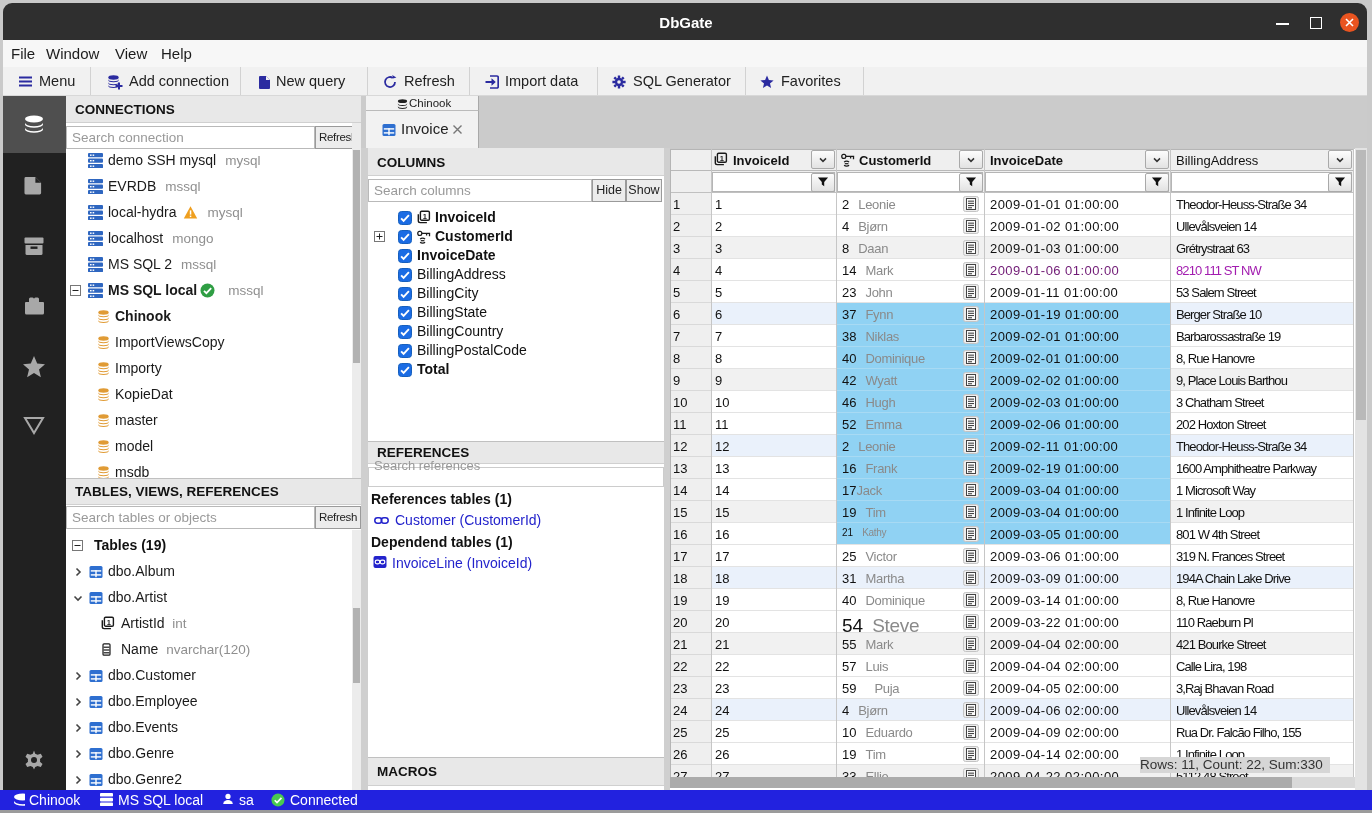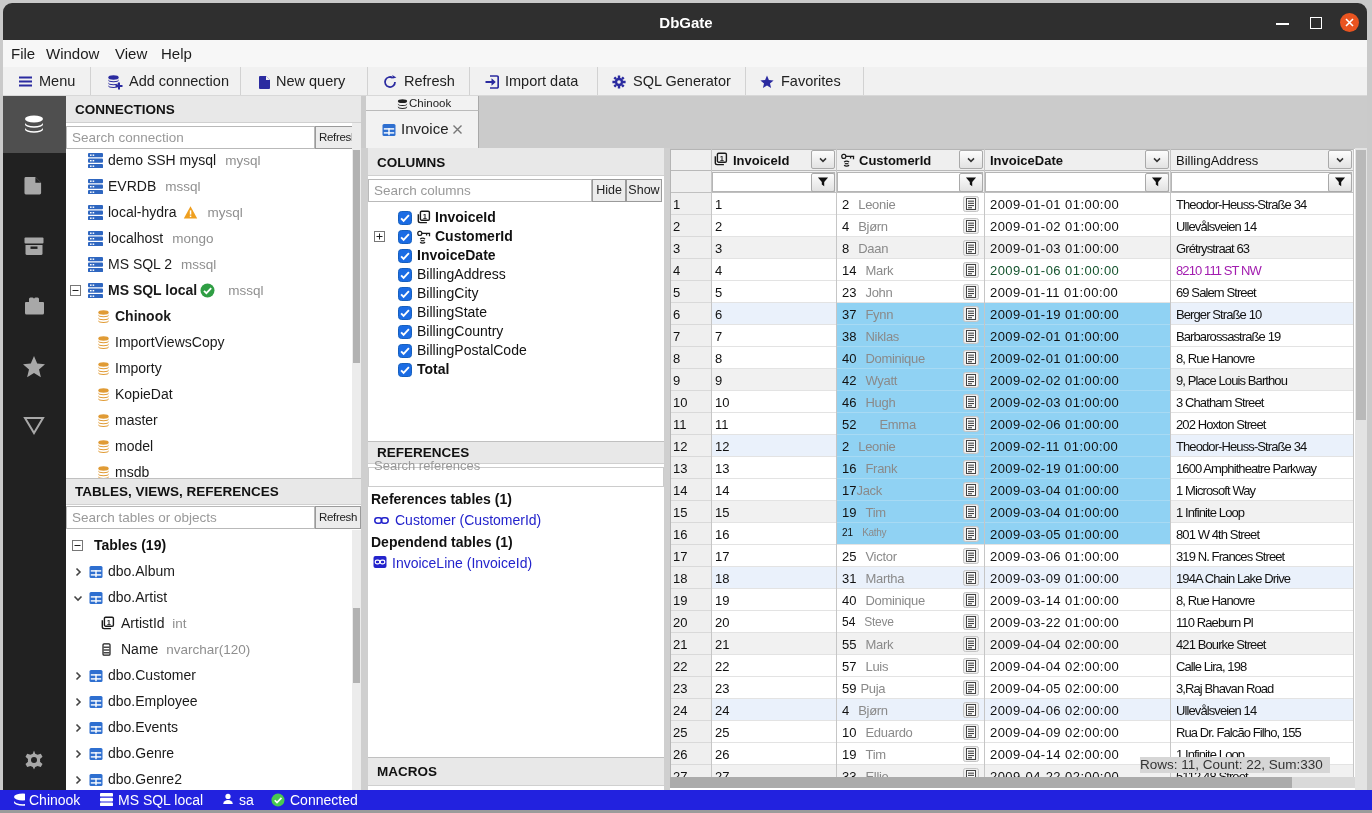--- a/index.html
+++ b/index.html
@@ -568,40 +568,40 @@
 <div class="abs" style="left:715px;top:263px;font-size:13px;color:#111">4</div>
 <div class="abs" style="left:842px;top:263px;font-size:13px;color:#111">14<span style="color:#8a8a8a;letter-spacing:-0.3px;margin-left:9px">Mark</span></div>
 <svg style="position:absolute;left:963px;top:262px" width="16" height="16" viewBox="0 0 16 16">
     <rect x="0.5" y="0.5" width="15" height="15" rx="2" fill="#ededed" stroke="#c4c4c4"></rect>
     <rect x="3.5" y="2.5" width="9" height="11" fill="#fcfcfc" stroke="#444" stroke-width="1"></rect>
     <rect x="5" y="4.6" width="6" height="1.1" fill="#444"></rect>
     <rect x="5" y="6.8" width="6" height="1.1" fill="#444"></rect>
     <rect x="5" y="9" width="6" height="1.1" fill="#444"></rect>
     <rect x="5" y="11.2" width="4" height="1.1" fill="#444"></rect>
   </svg>
-<div class="abs" style="left:990px;top:263px;font-size:13px;letter-spacing:0.45px;color:#14532d">2009-01-06 01:00:00</div>
+<div class="abs" style="left:990px;top:263px;font-size:13px;letter-spacing:0.45px;color:#701a75">2009-01-06 01:00:00</div>
 <div class="abs" style="left:1176px;top:263px;font-size:13px;letter-spacing:-0.9px;color:#a21caf">8210 111 ST NW</div>
 <div class="abs" style="left:670px;top:281px;width:41px;height:22px;background:#efefef;border-bottom:1px solid #d9d9d9"></div>
 <div class="abs" style="left:673px;top:285px;font-size:13px;color:#111">5</div>
 <div class="abs" style="left:711px;top:281px;width:125px;height:22px;background:#fff;border-bottom:1px solid #e3e3e3"></div>
 <div class="abs" style="left:836px;top:281px;width:148px;height:22px;background:#fff;border-bottom:1px solid #e3e3e3"></div>
 <div class="abs" style="left:984px;top:281px;width:186px;height:22px;background:#fff;border-bottom:1px solid #e3e3e3"></div>
 <div class="abs" style="left:1170px;top:281px;width:183px;height:22px;background:#fff;border-bottom:1px solid #e3e3e3"></div>
 <div class="abs" style="left:715px;top:285px;font-size:13px;color:#111">5</div>
 <div class="abs" style="left:842px;top:285px;font-size:13px;color:#111">23<span style="color:#8a8a8a;letter-spacing:-0.3px;margin-left:9px">John</span></div>
 <svg style="position:absolute;left:963px;top:284px" width="16" height="16" viewBox="0 0 16 16">
     <rect x="0.5" y="0.5" width="15" height="15" rx="2" fill="#ededed" stroke="#c4c4c4"></rect>
     <rect x="3.5" y="2.5" width="9" height="11" fill="#fcfcfc" stroke="#444" stroke-width="1"></rect>
     <rect x="5" y="4.6" width="6" height="1.1" fill="#444"></rect>
     <rect x="5" y="6.8" width="6" height="1.1" fill="#444"></rect>
     <rect x="5" y="9" width="6" height="1.1" fill="#444"></rect>
     <rect x="5" y="11.2" width="4" height="1.1" fill="#444"></rect>
   </svg>
 <div class="abs" style="left:990px;top:285px;font-size:13px;letter-spacing:0.45px;color:#111">2009-01-11 01:00:00</div>
-<div class="abs" style="left:1176px;top:285px;font-size:13px;letter-spacing:-0.9px;color:#111">69 Salem Street</div>
+<div class="abs" style="left:1176px;top:285px;font-size:13px;letter-spacing:-0.9px;color:#111">53 Salem Street</div>
 <div class="abs" style="left:670px;top:303px;width:41px;height:22px;background:#efefef;border-bottom:1px solid #d9d9d9"></div>
 <div class="abs" style="left:673px;top:307px;font-size:13px;color:#111">6</div>
 <div class="abs" style="left:711px;top:303px;width:125px;height:22px;background:#eaf1fb;border-bottom:1px solid #e3e3e3"></div>
 <div class="abs" style="left:836px;top:303px;width:148px;height:22px;background:#90d2f3;border-bottom:1px solid #a8daf3"></div>
 <div class="abs" style="left:984px;top:303px;width:186px;height:22px;background:#90d2f3;border-bottom:1px solid #a8daf3"></div>
 <div class="abs" style="left:1170px;top:303px;width:183px;height:22px;background:#eaf1fb;border-bottom:1px solid #e3e3e3"></div>
 <div class="abs" style="left:715px;top:307px;font-size:13px;color:#111">6</div>
 <div class="abs" style="left:842px;top:307px;font-size:13px;color:#111">37<span style="color:#8a8a8a;letter-spacing:-0.3px;margin-left:9px">Fynn</span></div>
 <svg style="position:absolute;left:963px;top:306px" width="16" height="16" viewBox="0 0 16 16">
     <rect x="0.5" y="0.5" width="15" height="15" rx="2" fill="#ededed" stroke="#c4c4c4"></rect>
@@ -685,21 +685,21 @@
   </svg>
 <div class="abs" style="left:990px;top:395px;font-size:13px;letter-spacing:0.45px;color:#111">2009-02-03 01:00:00</div>
 <div class="abs" style="left:1176px;top:395px;font-size:13px;letter-spacing:-0.9px;color:#111">3 Chatham Street</div>
 <div class="abs" style="left:670px;top:413px;width:41px;height:22px;background:#efefef;border-bottom:1px solid #d9d9d9"></div>
 <div class="abs" style="left:673px;top:417px;font-size:13px;color:#111">11</div>
 <div class="abs" style="left:711px;top:413px;width:125px;height:22px;background:#fff;border-bottom:1px solid #e3e3e3"></div>
 <div class="abs" style="left:836px;top:413px;width:148px;height:22px;background:#90d2f3;border-bottom:1px solid #a8daf3"></div>
 <div class="abs" style="left:984px;top:413px;width:186px;height:22px;background:#90d2f3;border-bottom:1px solid #a8daf3"></div>
 <div class="abs" style="left:1170px;top:413px;width:183px;height:22px;background:#fff;border-bottom:1px solid #e3e3e3"></div>
 <div class="abs" style="left:715px;top:417px;font-size:13px;color:#111">11</div>
-<div class="abs" style="left:842px;top:417px;font-size:13px;color:#111">52<span style="color:#8a8a8a;letter-spacing:-0.3px;margin-left:23px">Emma</span></div>
+<div class="abs" style="left:842px;top:417px;font-size:13px;color:#111">52<span style="color:#8a8a8a;letter-spacing:-0.3px;margin-left:9px">Emma</span></div>
 <svg style="position:absolute;left:963px;top:416px" width="16" height="16" viewBox="0 0 16 16">
     <rect x="0.5" y="0.5" width="15" height="15" rx="2" fill="#ededed" stroke="#c4c4c4"></rect>
     <rect x="3.5" y="2.5" width="9" height="11" fill="#fcfcfc" stroke="#444" stroke-width="1"></rect>
     <rect x="5" y="4.6" width="6" height="1.1" fill="#444"></rect>
     <rect x="5" y="6.8" width="6" height="1.1" fill="#444"></rect>
     <rect x="5" y="9" width="6" height="1.1" fill="#444"></rect>
     <rect x="5" y="11.2" width="4" height="1.1" fill="#444"></rect>
   </svg>
 <div class="abs" style="left:990px;top:417px;font-size:13px;letter-spacing:0.45px;color:#111">2009-02-06 01:00:00</div>
 <div class="abs" style="left:1176px;top:417px;font-size:13px;letter-spacing:-0.9px;color:#111">202 Hoxton Street</div>
@@ -847,21 +847,21 @@
   </svg>
 <div class="abs" style="left:990px;top:593px;font-size:13px;letter-spacing:0.45px;color:#111">2009-03-14 01:00:00</div>
 <div class="abs" style="left:1176px;top:593px;font-size:13px;letter-spacing:-0.9px;color:#111">8, Rue Hanovre</div>
 <div class="abs" style="left:670px;top:611px;width:41px;height:22px;background:#efefef;border-bottom:1px solid #d9d9d9"></div>
 <div class="abs" style="left:673px;top:615px;font-size:13px;color:#111">20</div>
 <div class="abs" style="left:711px;top:611px;width:125px;height:22px;background:#fff;border-bottom:1px solid #e3e3e3"></div>
 <div class="abs" style="left:836px;top:611px;width:148px;height:22px;background:#fff;border-bottom:1px solid #e3e3e3"></div>
 <div class="abs" style="left:984px;top:611px;width:186px;height:22px;background:#fff;border-bottom:1px solid #e3e3e3"></div>
 <div class="abs" style="left:1170px;top:611px;width:183px;height:22px;background:#fff;border-bottom:1px solid #e3e3e3"></div>
 <div class="abs" style="left:715px;top:615px;font-size:13px;color:#111">20</div>
-<div class="abs" style="left:842px;top:615px;font-size:12px;color:#111">54<span style="color:#8a8a8a;letter-spacing:-0.3px;margin-left:9px">Steve</span></div>
+<div class="abs" style="left:842px;top:615px;font-size:19px;color:#111">54<span style="color:#8a8a8a;letter-spacing:-0.3px;margin-left:9px">Steve</span></div>
 <svg style="position:absolute;left:963px;top:614px" width="16" height="16" viewBox="0 0 16 16">
     <rect x="0.5" y="0.5" width="15" height="15" rx="2" fill="#ededed" stroke="#c4c4c4"></rect>
     <rect x="3.5" y="2.5" width="9" height="11" fill="#fcfcfc" stroke="#444" stroke-width="1"></rect>
     <rect x="5" y="4.6" width="6" height="1.1" fill="#444"></rect>
     <rect x="5" y="6.8" width="6" height="1.1" fill="#444"></rect>
     <rect x="5" y="9" width="6" height="1.1" fill="#444"></rect>
     <rect x="5" y="11.2" width="4" height="1.1" fill="#444"></rect>
   </svg>
 <div class="abs" style="left:990px;top:615px;font-size:13px;letter-spacing:0.45px;color:#111">2009-03-22 01:00:00</div>
 <div class="abs" style="left:1176px;top:615px;font-size:13px;letter-spacing:-0.9px;color:#111">110 Raeburn Pl</div>
@@ -901,21 +901,21 @@
   </svg>
 <div class="abs" style="left:990px;top:659px;font-size:13px;letter-spacing:0.45px;color:#111">2009-04-04 02:00:00</div>
 <div class="abs" style="left:1176px;top:659px;font-size:13px;letter-spacing:-0.9px;color:#111">Calle Lira, 198</div>
 <div class="abs" style="left:670px;top:677px;width:41px;height:22px;background:#efefef;border-bottom:1px solid #d9d9d9"></div>
 <div class="abs" style="left:673px;top:681px;font-size:13px;color:#111">23</div>
 <div class="abs" style="left:711px;top:677px;width:125px;height:22px;background:#fff;border-bottom:1px solid #e3e3e3"></div>
 <div class="abs" style="left:836px;top:677px;width:148px;height:22px;background:#fff;border-bottom:1px solid #e3e3e3"></div>
 <div class="abs" style="left:984px;top:677px;width:186px;height:22px;background:#fff;border-bottom:1px solid #e3e3e3"></div>
 <div class="abs" style="left:1170px;top:677px;width:183px;height:22px;background:#fff;border-bottom:1px solid #e3e3e3"></div>
 <div class="abs" style="left:715px;top:681px;font-size:13px;color:#111">23</div>
-<div class="abs" style="left:842px;top:681px;font-size:13px;color:#111">59<span style="color:#8a8a8a;letter-spacing:-0.3px;margin-left:4px">Puja</span></div>
+<div class="abs" style="left:842px;top:681px;font-size:13px;color:#111">59<span style="color:#8a8a8a;letter-spacing:-0.3px;margin-left:18px">Puja</span></div>
 <svg style="position:absolute;left:963px;top:680px" width="16" height="16" viewBox="0 0 16 16">
     <rect x="0.5" y="0.5" width="15" height="15" rx="2" fill="#ededed" stroke="#c4c4c4"></rect>
     <rect x="3.5" y="2.5" width="9" height="11" fill="#fcfcfc" stroke="#444" stroke-width="1"></rect>
     <rect x="5" y="4.6" width="6" height="1.1" fill="#444"></rect>
     <rect x="5" y="6.8" width="6" height="1.1" fill="#444"></rect>
     <rect x="5" y="9" width="6" height="1.1" fill="#444"></rect>
     <rect x="5" y="11.2" width="4" height="1.1" fill="#444"></rect>
   </svg>
 <div class="abs" style="left:990px;top:681px;font-size:13px;letter-spacing:0.45px;color:#111">2009-04-05 02:00:00</div>
 <div class="abs" style="left:1176px;top:681px;font-size:13px;letter-spacing:-0.9px;color:#111">3,Raj Bhavan Road</div>

